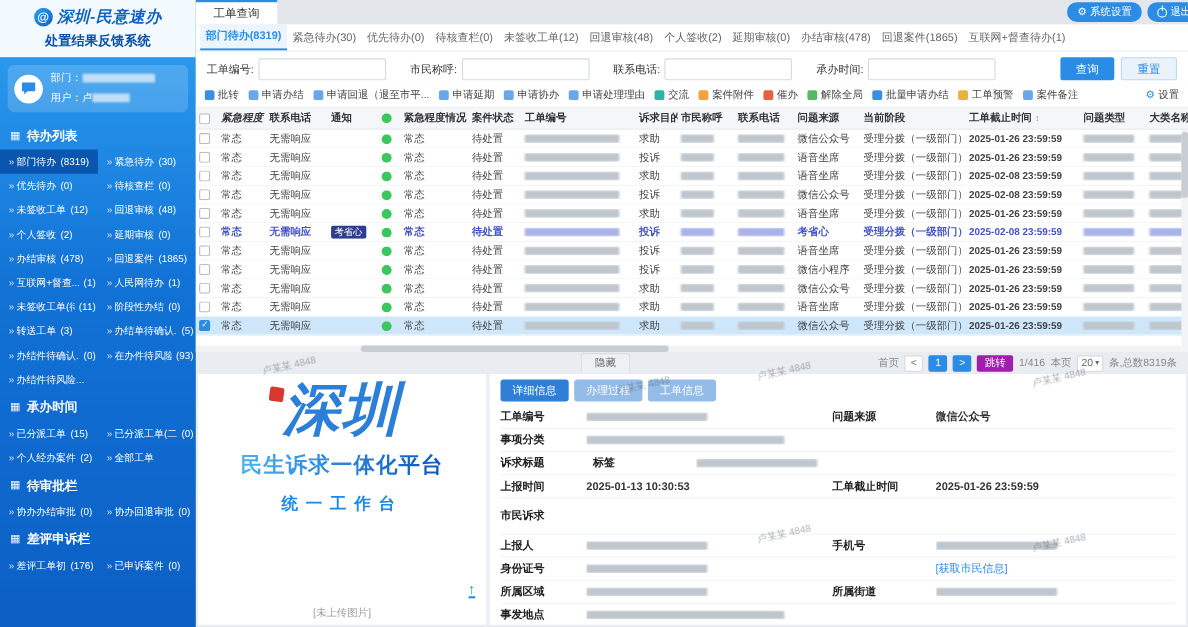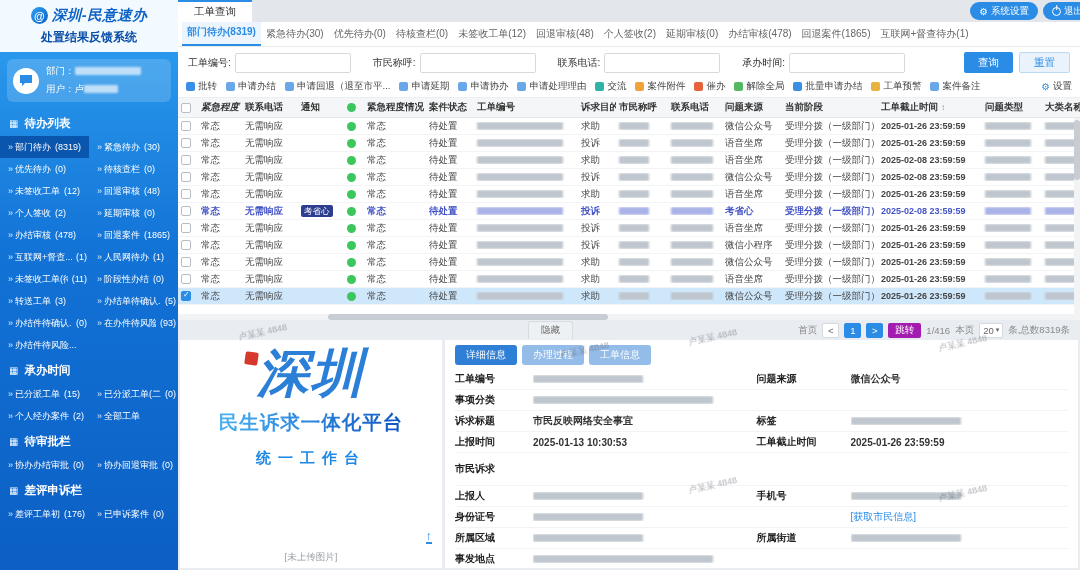--- a/index.html
+++ b/index.html
@@ -861,23 +861,20 @@
               </span>
             </div>
             <div class="d-row">
               <span class="d-label l1">事项分类</span>
               <span class="d-val">
                 <span class="rd" style="width: 180px;"></span>
               </span>
             </div>
             <div class="d-row">
               <span class="d-label l1">诉求标题</span>
-              <span class="d-val">
-                <span class="bold">市民反映网络安全事宜</span>
-              </span>
               <span class="d-label l2">标签</span>
               <span class="d-val">
                 <span class="rd" style="width: 110px;"></span>
               </span>
             </div>
             <div class="d-row">
               <span class="d-label l1">上报时间</span>
               <span class="d-val">
                 <span class="bold">2025-01-13 10:30:53</span>
               </span>

